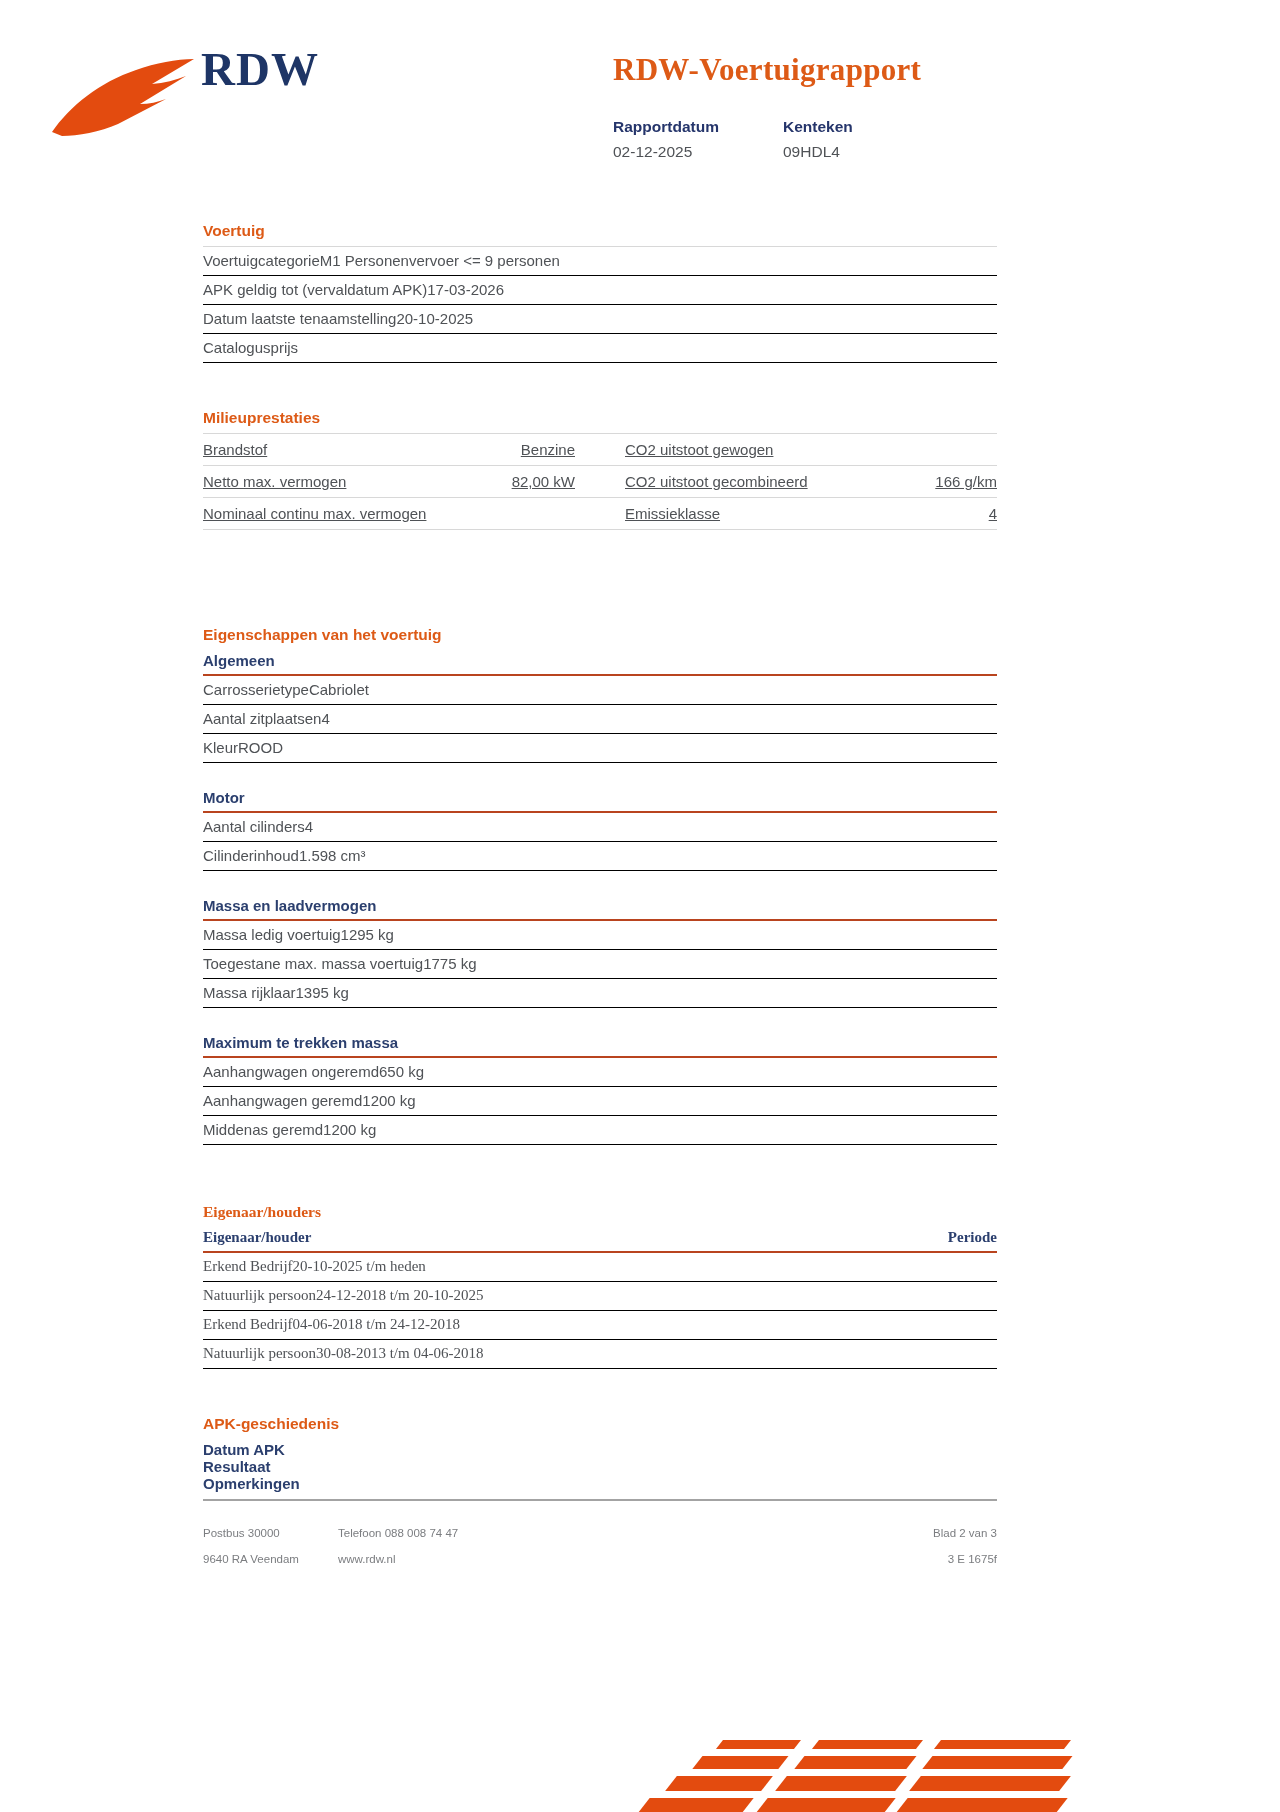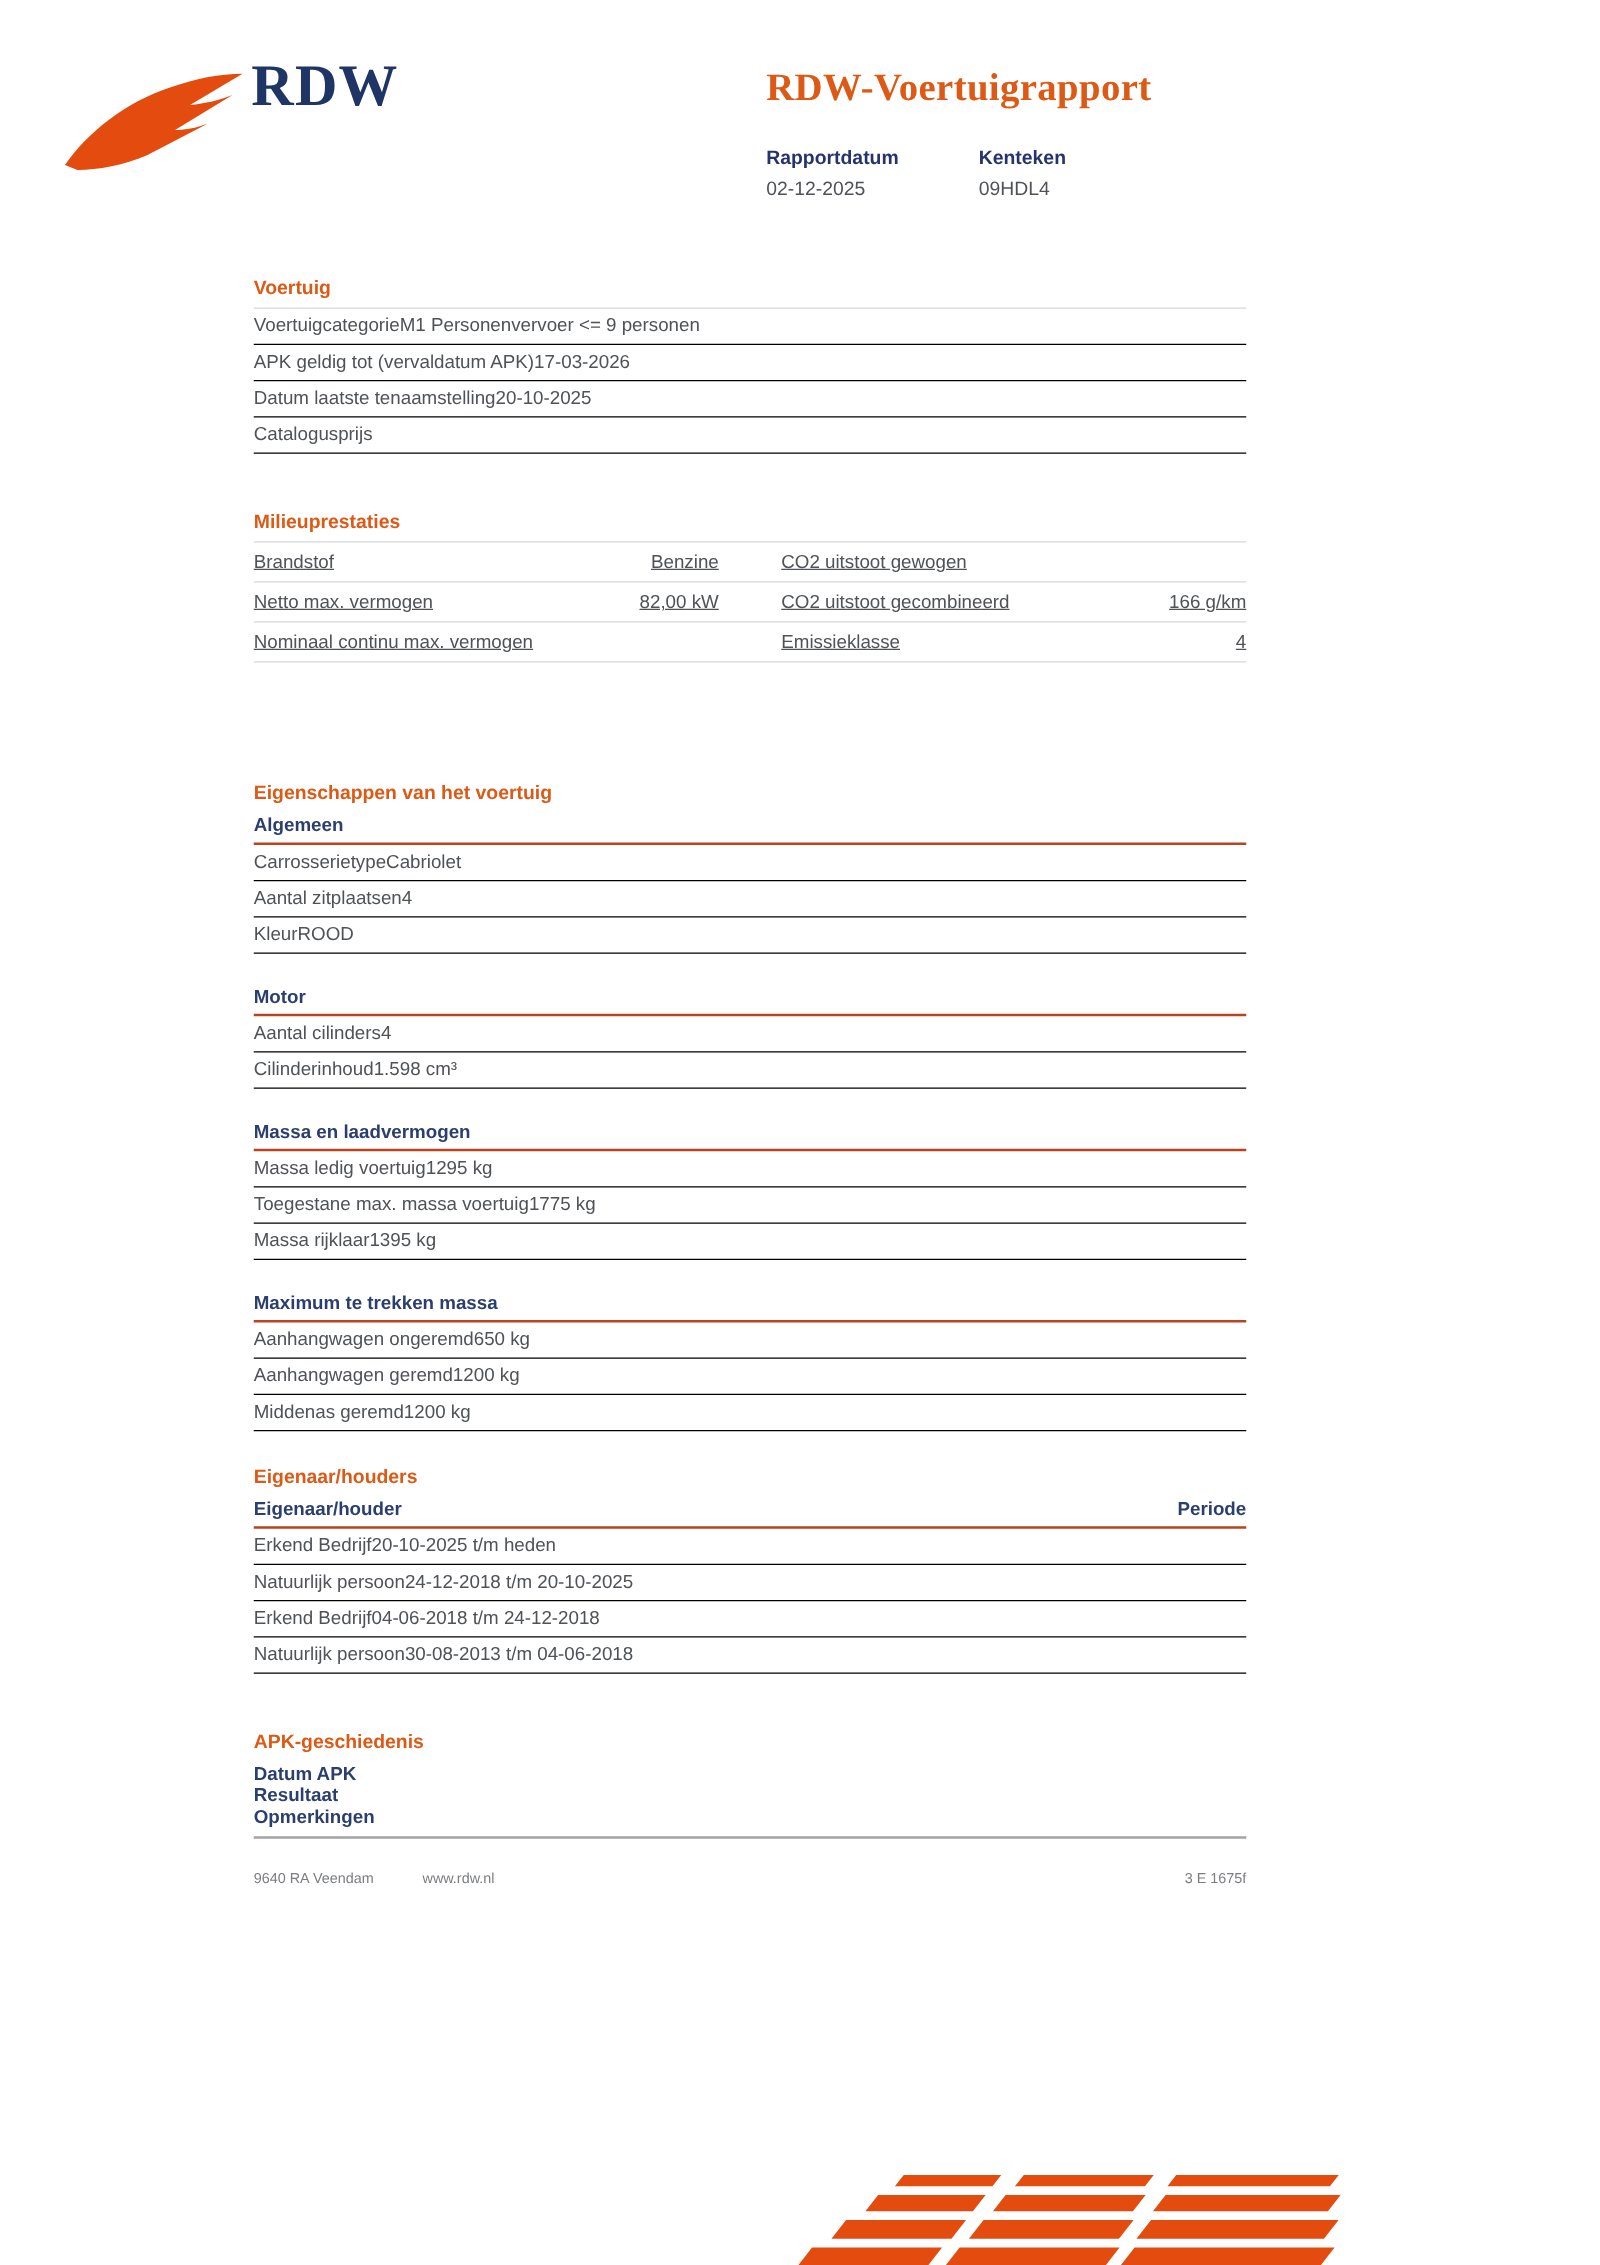--- a/index.html
+++ b/index.html
@@ -40,21 +40,21 @@
     border-bottom:1px solid #d8d8d8;font-size:15px;line-height:17px;
   }
   .mcell{width:372px;display:flex;justify-content:space-between;text-decoration:underline;}
   .sec-milieu{margin-top:46px;}
   .sec-eigenschappen{margin-top:96px;}
   .sub-title{
     margin:26px 0 0;padding-bottom:5px;border-bottom:2px solid #b9441f;
     font-size:15px;font-weight:700;color:#2b3f6e;
   }
   .sub-title.first{margin-top:8px;}
-  .sec-eigenaar{margin-top:28px;}
+  .sec-eigenaar{margin-top:58px;font-family:Liberation Serif, serif;}
   .head-row{
     display:flex;justify-content:space-between;margin-top:8px;padding-bottom:5px;
     border-bottom:2px solid #b9441f;font-size:15px;font-weight:700;color:#2b3f6e;align-items:center;
   }
   .sec-apk{margin-top:46px;}
   .apk-head{
     display:flex;margin-top:8px;padding-bottom:7px;border-bottom:2px solid #a3a3a3;
     font-size:15px;font-weight:700;color:#2b3f6e;flex-direction:column;
   }
   .apk-col{width:135px;}
@@ -244,20 +244,25 @@
   <section class="sec-apk">
     <h2 class="sec-title">APK-geschiedenis</h2>
     <div class="apk-head">
       <span class="apk-col">Datum APK</span>
       <span class="apk-col">Resultaat</span>
       <span>Opmerkingen</span>
     </div>
   </section>
 
   <div class="footer">
+    <div class="f-line">
+      <span class="f-col1">Postbus 30000</span>
+      <span class="f-col2">Telefoon 088 008 74 47</span>
+      <span class="f-col3">Blad 2 van 3</span>
+    </div>
     <div class="f-line">
       <span class="f-col1">9640 RA Veendam</span>
       <span class="f-col2">www.rdw.nl</span>
       <span class="f-col3">3 E 1675f</span>
     </div>
   </div>
 
 </div>
 
 <svg class="bottom-swoosh" width="470" height="72" viewBox="0 0 470 72" aria-hidden="true">

